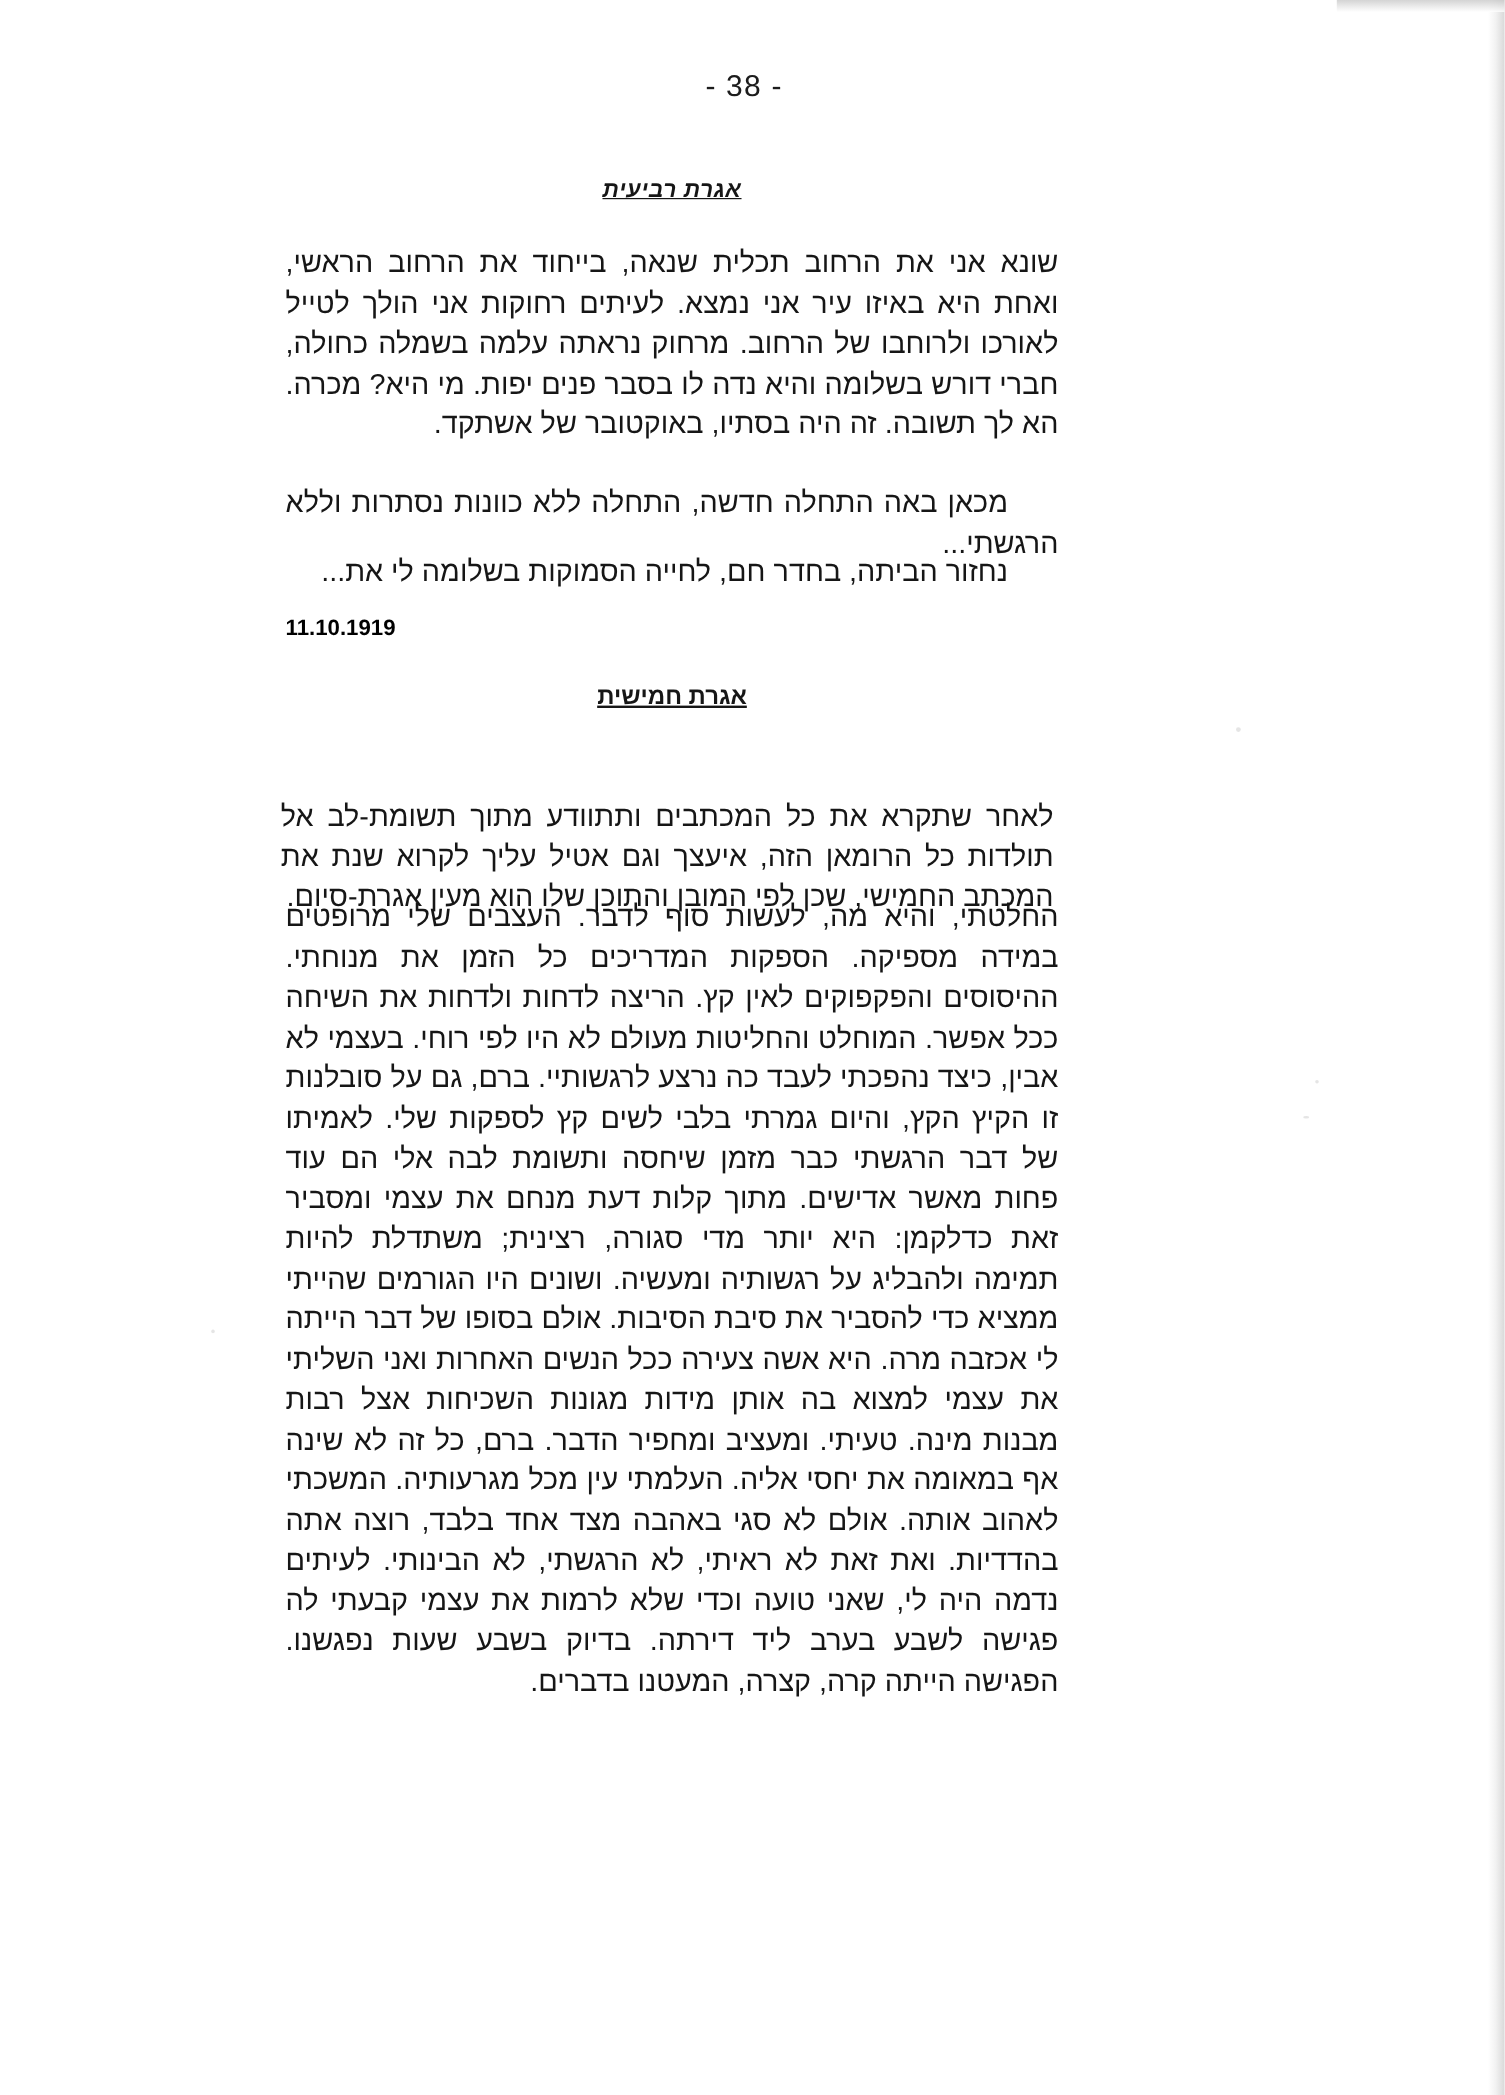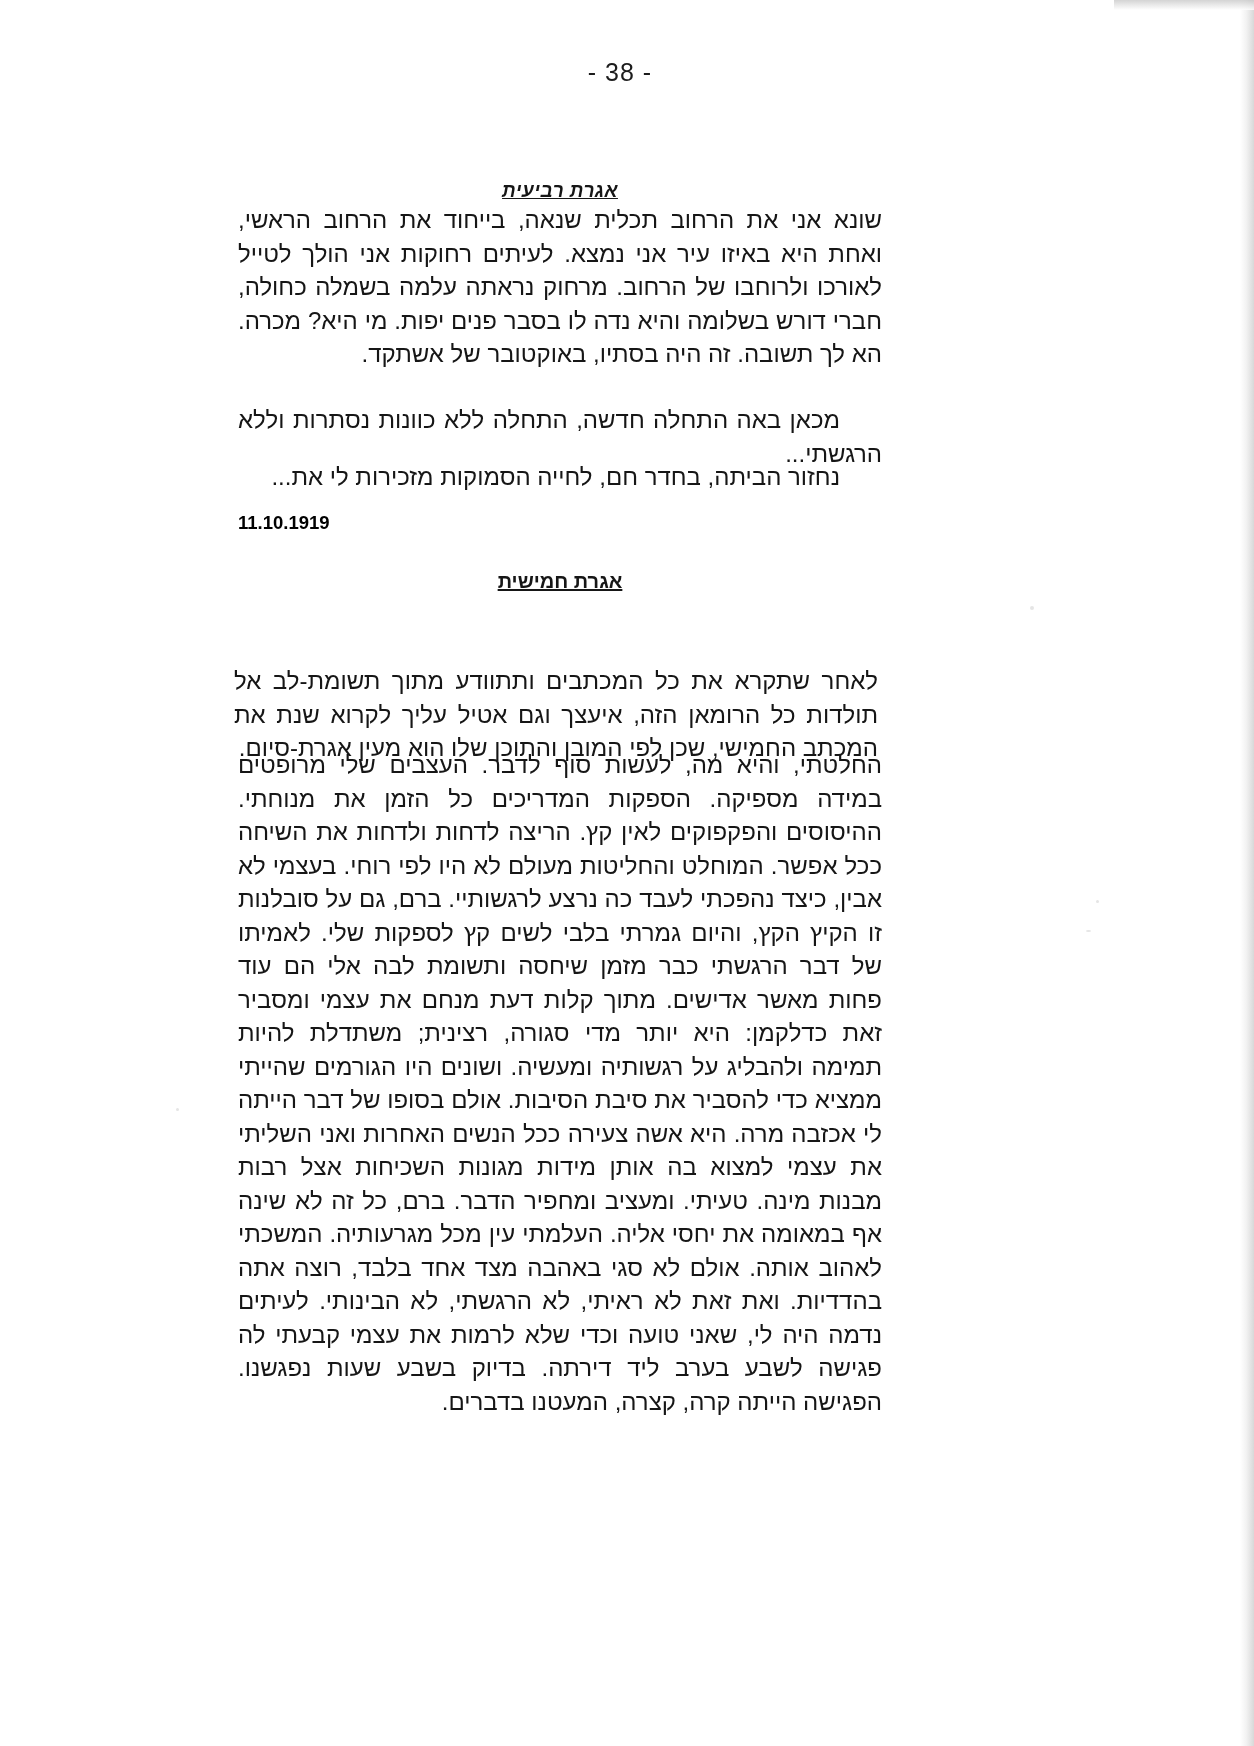--- a/index.html
+++ b/index.html
@@ -79,21 +79,21 @@
     text-indent: 42px;
   }
   .date-line {
     font-size: 18.5px;
     font-weight: 700;
     direction: ltr;
     text-align: center;
     margin: 0;
   }
   
-  .block-title-1 { position: absolute; top: 148px; left: 238px; width: 644px; margin-top: 32px; }
+  .block-title-1 { position: absolute; top: 148px; left: 238px; width: 644px; }
   .block-p1      { position: absolute; top: 203px; left: 238px; width: 644px; }
   .block-p2      { position: absolute; top: 403px; left: 238px; width: 644px; }
   .block-p3      { position: absolute; top: 460px; left: 238px; width: 644px; }
   .block-date    { position: absolute; top: 512px; left: 238px; width: 644px; }
   .block-title-2 { position: absolute; top: 570px; left: 238px; width: 644px; }
   .block-p4      { position: absolute; top: 624px; left: 234px; width: 644px; margin-top: 40px; }
   .block-p5      { position: absolute; top: 748px; left: 238px; width: 644px; }
 
   .date-wrap { direction: ltr; text-align: left; }
   .title-2-wrap { text-align: center; }
@@ -124,21 +124,21 @@
 
     <div class="block-p1 doc-body">
       <p class="para">שונא אני את הרחוב תכלית שנאה, בייחוד את הרחוב הראשי, ואחת היא באיזו עיר אני נמצא. לעיתים רחוקות אני הולך לטייל לאורכו ולרוחבו של הרחוב. מרחוק נראתה עלמה בשמלה כחולה, חברי דורש בשלומה והיא נדה לו בסבר פנים יפות. מי היא? מכרה. הא לך תשובה. זה היה בסתיו, באוקטובר של אשתקד.</p>
     </div>
 
     <div class="block-p2 doc-body">
       <p class="para indent">מכאן באה התחלה חדשה, התחלה ללא כוונות נסתרות וללא הרגשתי...</p>
     </div>
 
     <div class="block-p3 doc-body">
-      <p class="para indent">נחזור הביתה, בחדר חם, לחייה הסמוקות מזכירות לי את...</p>
+      <p class="para indent">נחזור הביתה, בחדר חם, לחייה הסמוקות בשלומה לי את...</p>
     </div>
 
     <div class="block-date">
       <div class="date-wrap">
         <span class="date-line">11.10.1919</span>
       </div>
     </div>
 
     <div class="block-title-2 doc-body title-2-wrap">
       <span class="title-2-inner">אגרת חמישית</span>

